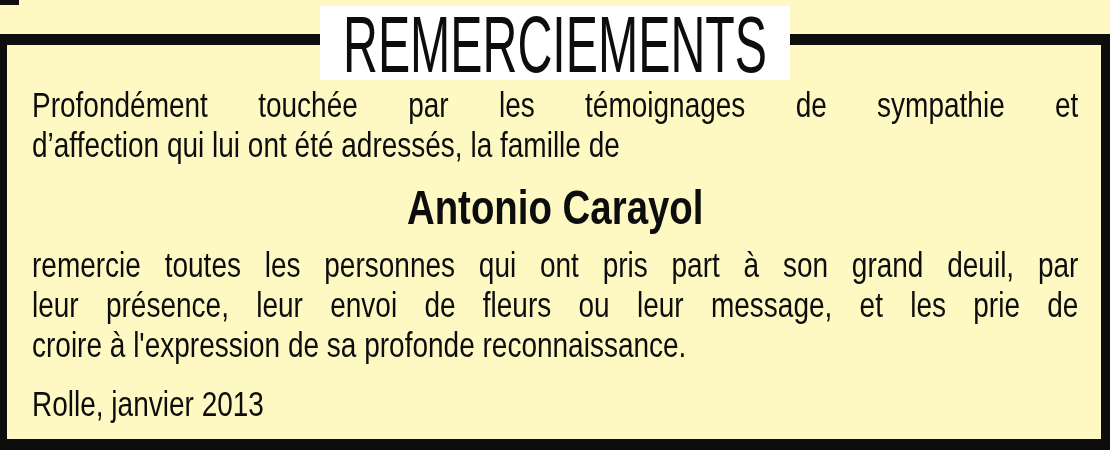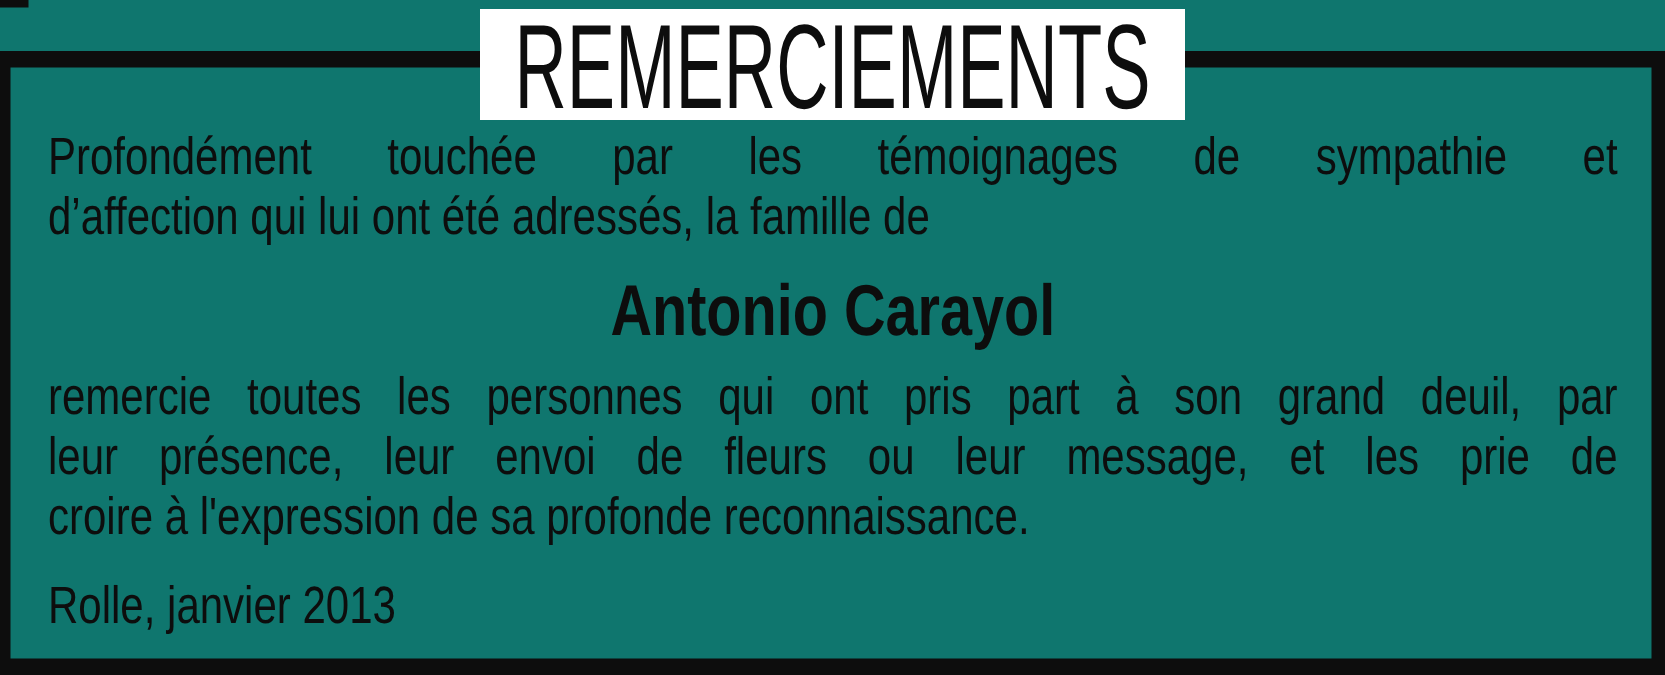--- a/index.html
+++ b/index.html
@@ -1,20 +1,20 @@
 <!DOCTYPE html>
 <html><head>
 <meta charset="utf-8">
 <style>
   html, body { margin: 0; padding: 0; background: #ffffff; }
   .page {
     position: relative;
     width: 1110px;
     height: 450px;
-    background: #0f766e;
+    background: #fef9c3;
     overflow: hidden;
     font-family: "Liberation Sans", sans-serif;
     color: #0d0d0d;
   }
   
   .artifact {
     position: absolute;
     top: 0; left: 0;
     width: 19px; height: 5px;
     background: #0d0d0d;

